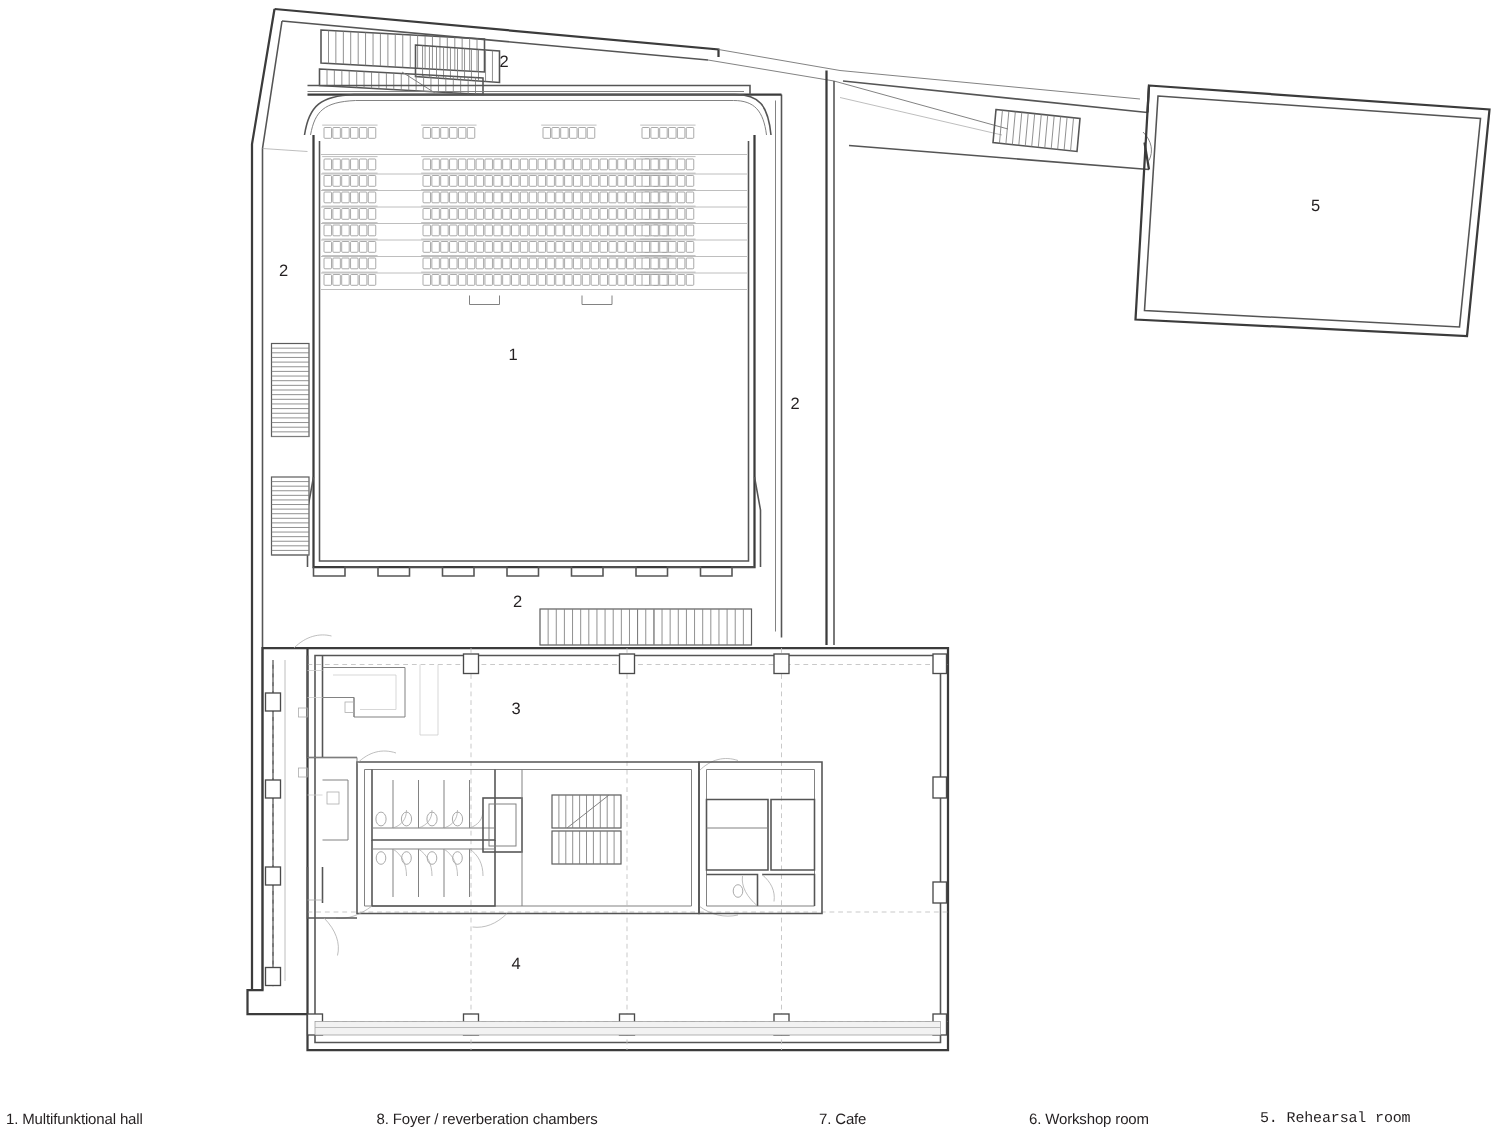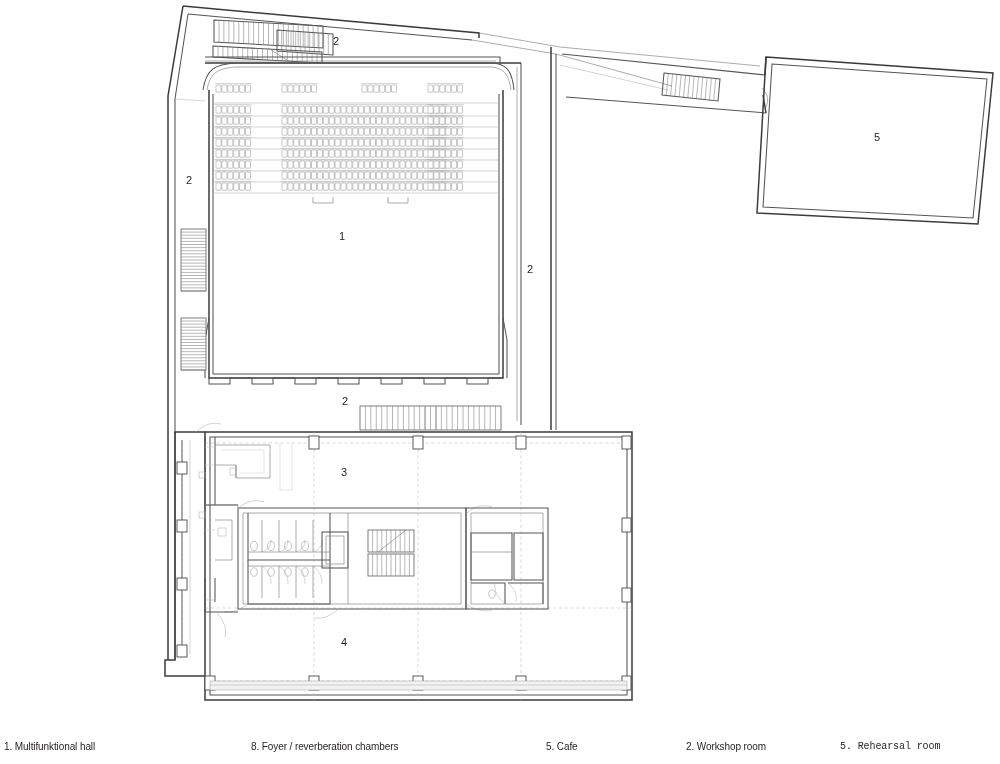--- a/index.html
+++ b/index.html
@@ -867,16 +867,16 @@
         <text class="roomnum" x="344" y="643">4</text>
         <text class="roomnum" x="877" y="138">5</text>
       </g>
 
 </svg>
 </div>
 
 <div class="legend">
   <div class="legend-item li0">1. Multifunktional hall</div>
   <div class="legend-item li1">8. Foyer / reverberation chambers</div>
-  <div class="legend-item li2">5. Cafe</div>
-  <div class="legend-item li3">2. Workshop room</div>
+  <div class="legend-item li2">7. Cafe</div>
+  <div class="legend-item li3">6. Workshop room</div>
   <div class="legend-item li4">5. Rehearsal room</div>
 </div>
 
 </body></html>

